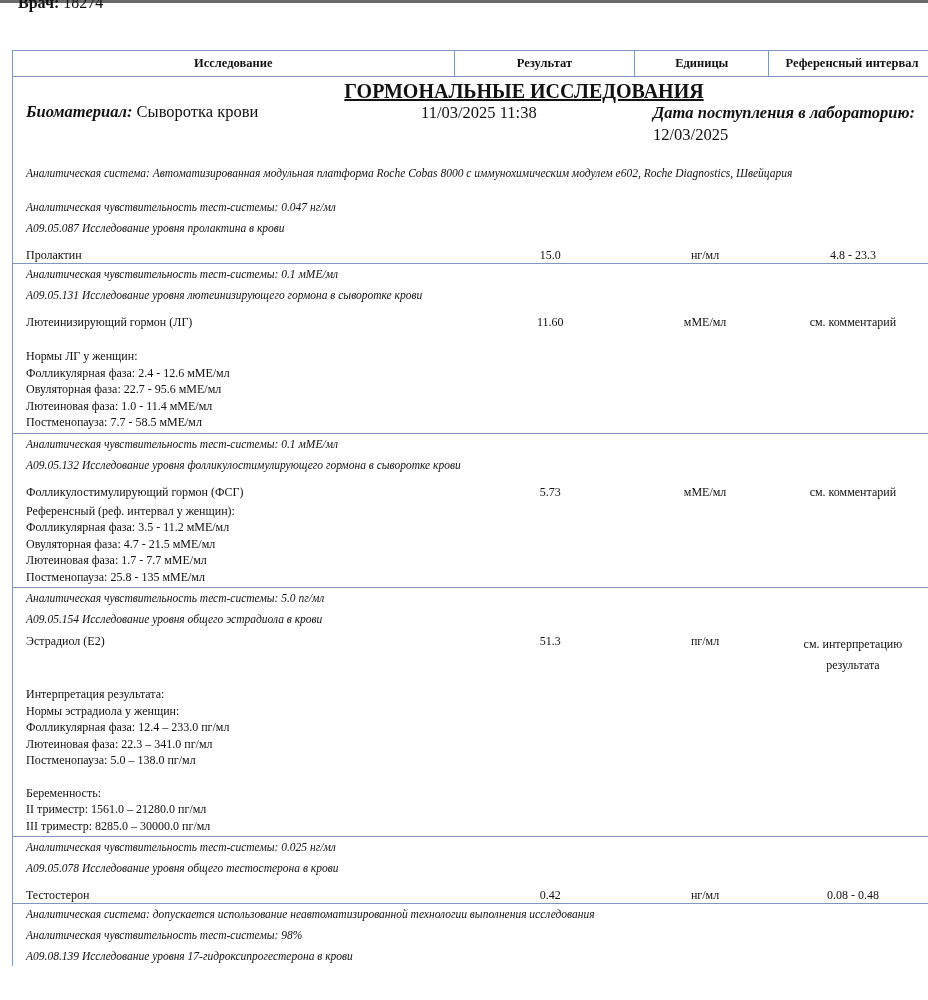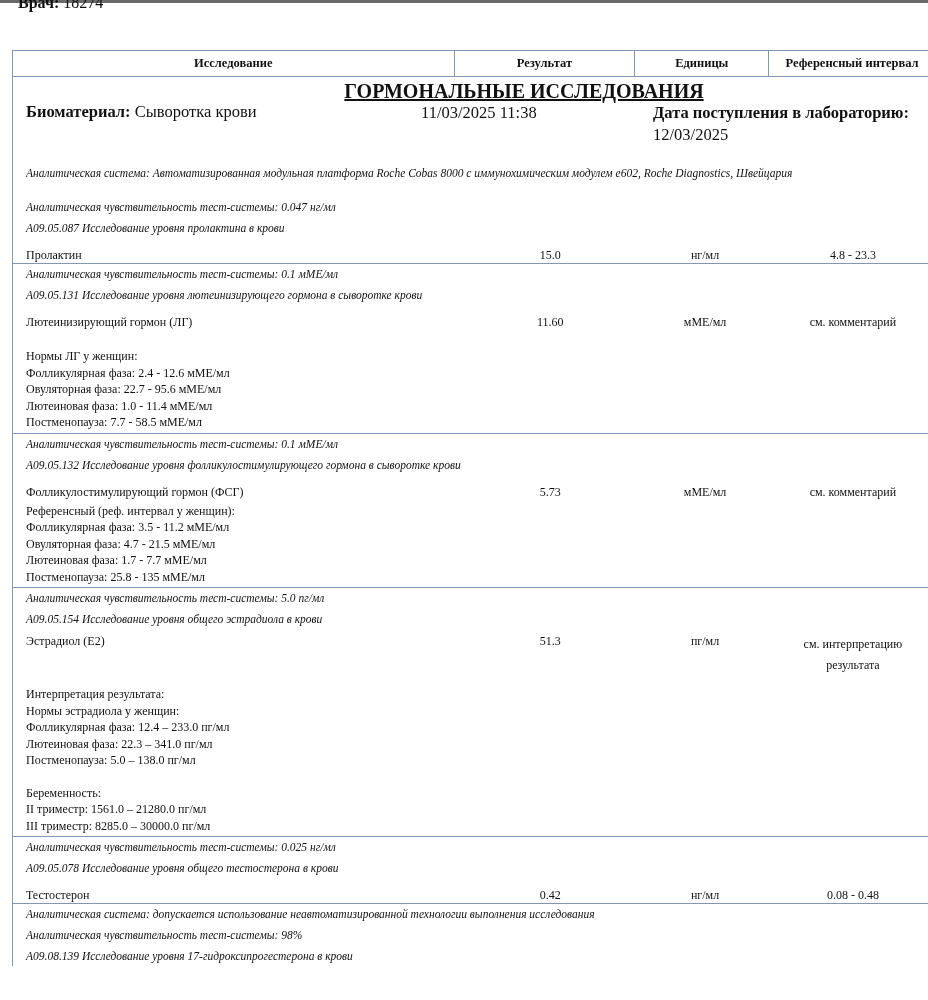--- a/index.html
+++ b/index.html
@@ -24,21 +24,21 @@
   .c1 { width: 441px; } .c2 { width: 180px; } .c3 { width: 133px; } .c4 { width: 166px; }
 
   .section-title {
     text-align: center; font-weight: bold; text-decoration: underline; font-size: 20px;
     margin-top: 3px; height: 19px; padding-left: 100px;
   }
   .bio-row { display: flex; font-size: 16.5px; height: 66px; }
   .bio-row .b1 { width: 395px; padding-left: 13px; padding-top: 3px; }
   .bio-row .b2 { width: 232px; padding-top: 3px; line-height: 22px; }
   .bio-row .b3 { width: 280px; padding-top: 3px; line-height: 22px; }
-  .bold { font-weight: bold; }
+  .bold { font-weight: bold; font-style: italic; }
 
   .it { font-style: italic; font-size: 11.5px; padding-left: 13px; line-height: 17px; }
   .it.m { margin-bottom: 4px; }
 
   .block { border-bottom: 1.5px solid #7f97b8; }
   .main-row { display: flex; font-size: 12px; height: 22px; align-items: flex-end; }
   .main-row .n { width: 440px; padding-left: 13px; }
   .main-row .r { width: 180px; text-align: center; }
   .main-row .u { width: 133px; text-align: center; }
   .main-row .ref { width: 166px; text-align: center; }

